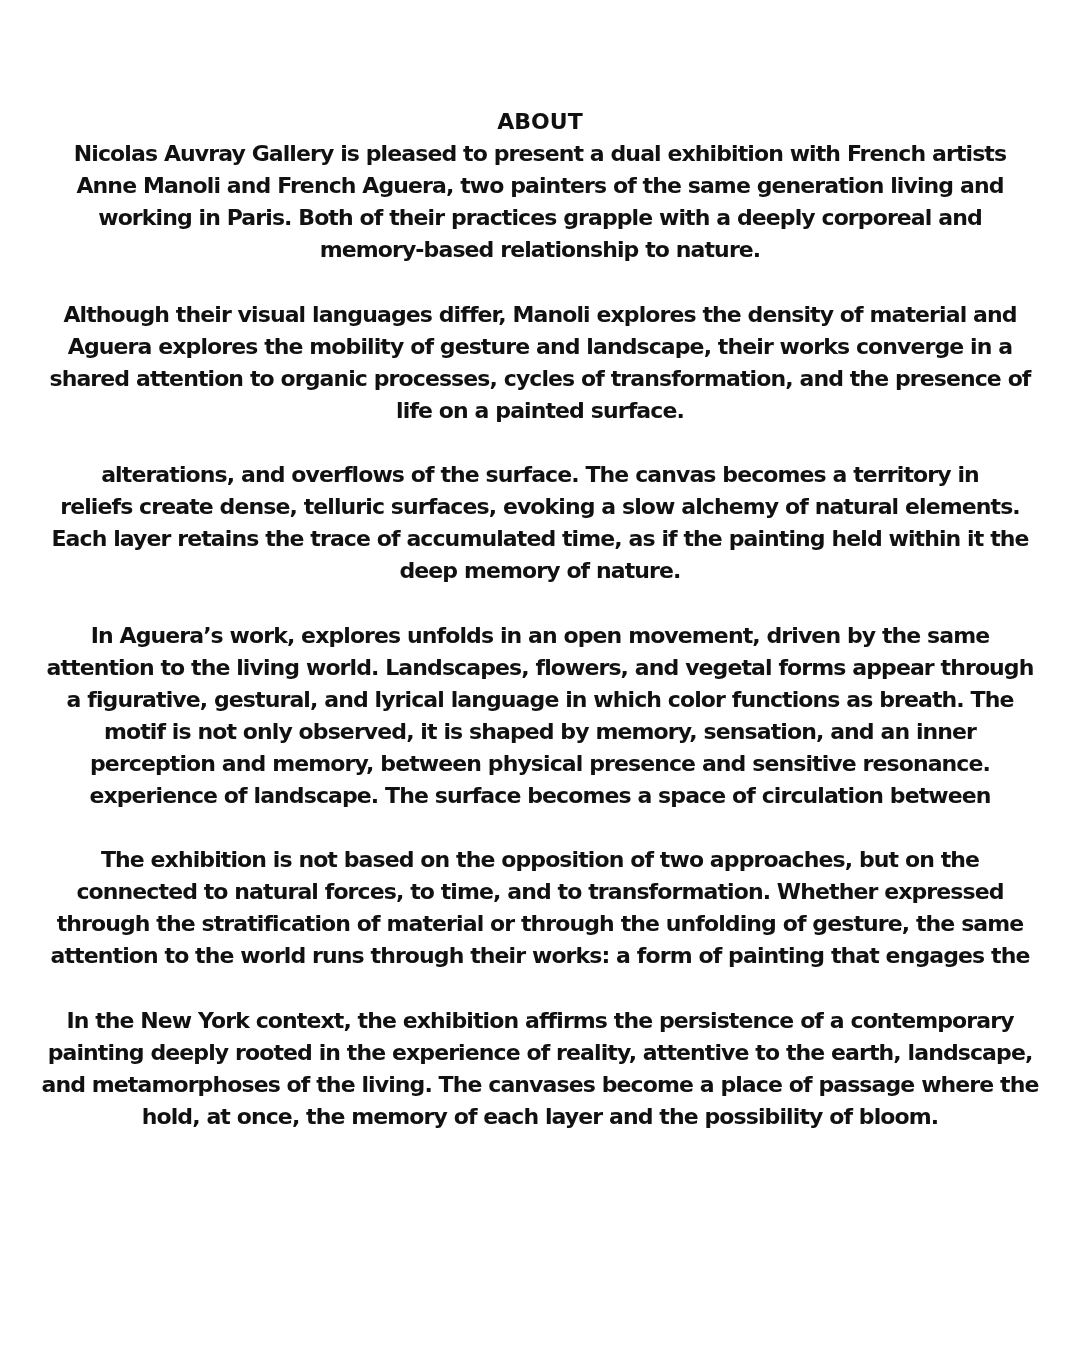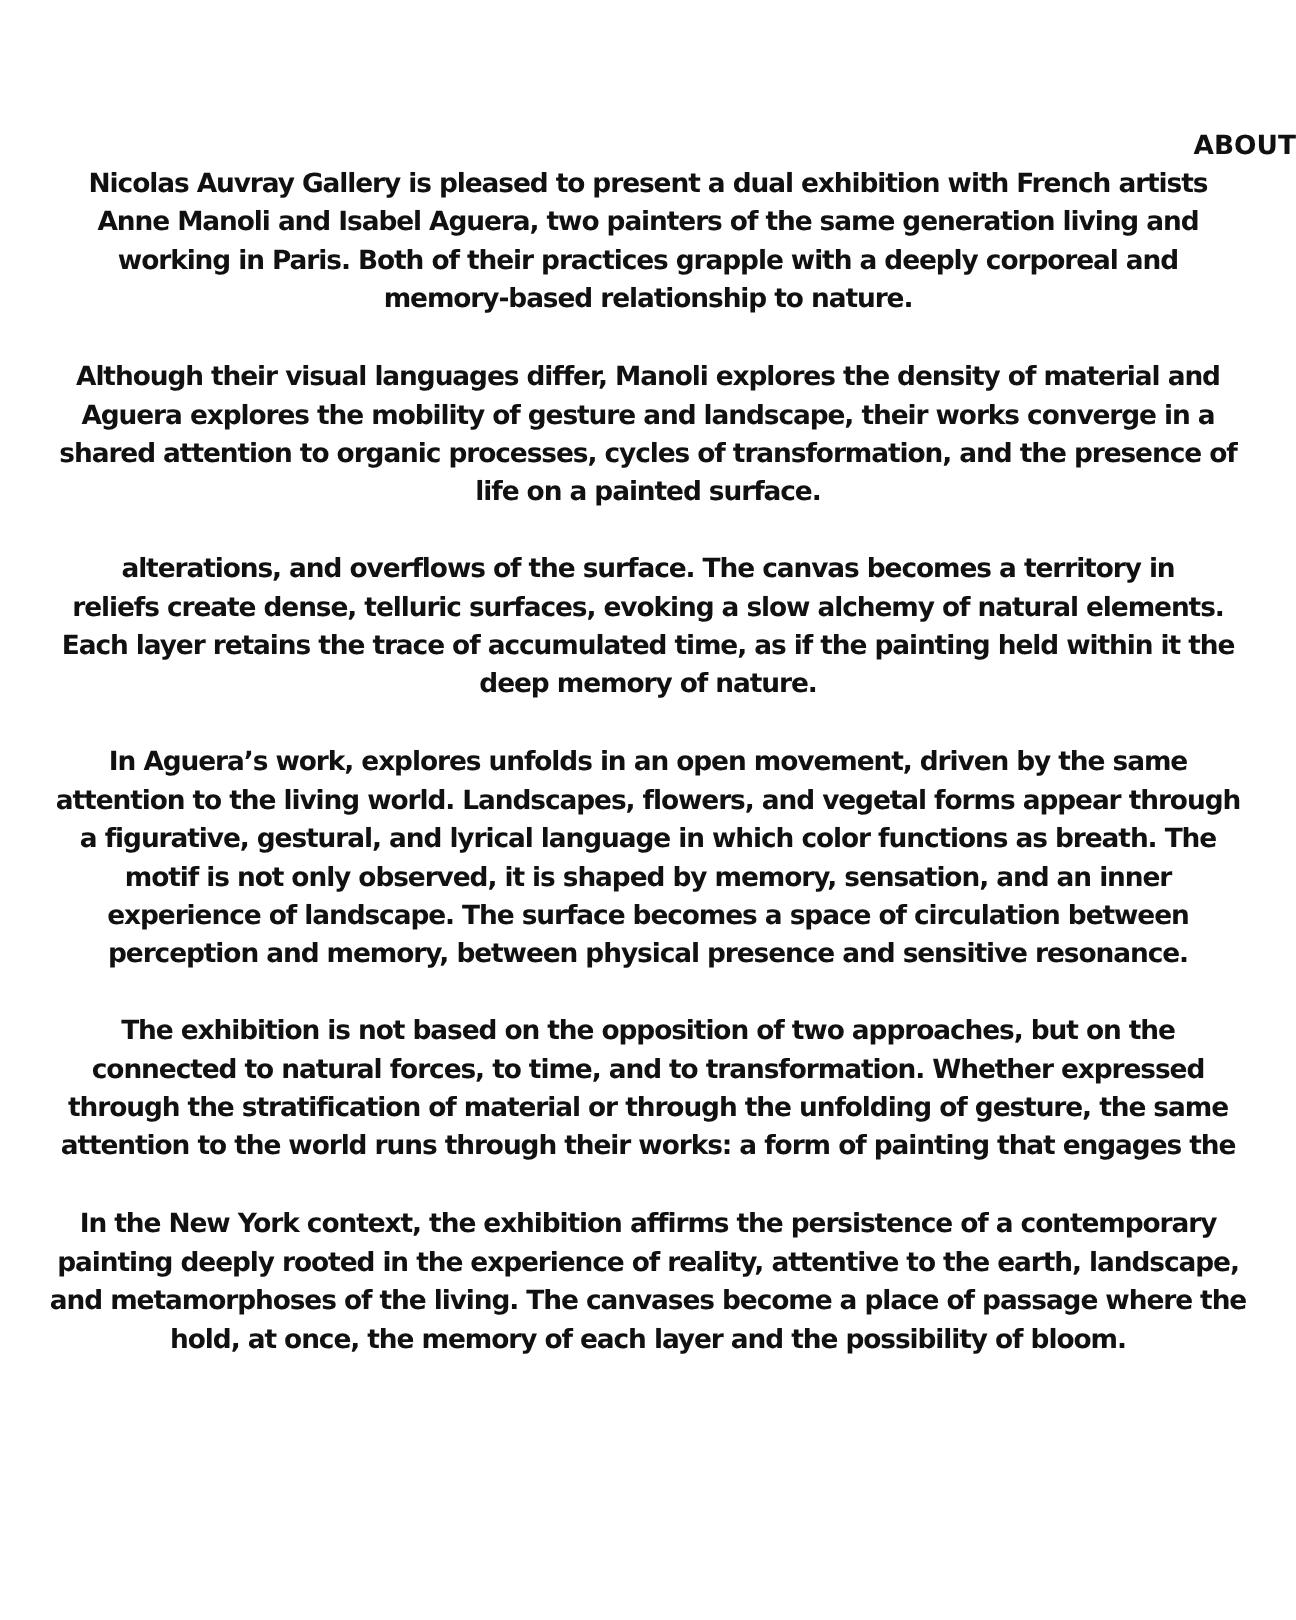--- a/index.html
+++ b/index.html
@@ -4,33 +4,33 @@
 <style>
   html, body { margin: 0; padding: 0; background: #ffffff; }
   body { width: 1080px; height: 1350px; overflow: hidden; position: relative; }
   .doc {
     position: absolute; top: 106px; left: 0; width: 1080px;
     text-align: center; color: #111111;
     font-family: "DejaVu Sans", "Liberation Sans", sans-serif;
     font-weight: bold; font-size: 22px; line-height: 32.1px;
     letter-spacing: -0.9px;
   }
-  .title { display: block; letter-spacing: 0; text-align: right; }
+  .title { display: block; letter-spacing: 0; }
   .para { margin: 0 0 32.1px 0; }
   .line { display: block; white-space: nowrap; }
 </style>
 </head>
 <body>
 
 <div class="doc">
   <span class="title">ABOUT</span>
 
   <p class="para">
     <span class="line">Nicolas Auvray Gallery is pleased to present a dual exhibition with French artists</span>
-    <span class="line">Anne Manoli and Isabel Aguera, two painters of the same generation living and</span>
+    <span class="line">Anne Manoli and French Aguera, two painters of the same generation living and</span>
     <span class="line">working in Paris. Both of their practices grapple with a deeply corporeal and</span>
     <span class="line">memory-based relationship to nature.</span>
   </p>
 
   <p class="para">
     <span class="line">Although their visual languages differ, Manoli explores the density of material and</span>
     <span class="line">Aguera explores the mobility of gesture and landscape, their works converge in a</span>
     <span class="line">shared attention to organic processes, cycles of transformation, and the presence of</span>
     <span class="line">life on a painted surface.</span>
   </p>
@@ -40,22 +40,22 @@
     <span class="line">reliefs create dense, telluric surfaces, evoking a slow alchemy of natural elements.</span>
     <span class="line">Each layer retains the trace of accumulated time, as if the painting held within it the</span>
     <span class="line">deep memory of nature.</span>
   </p>
 
   <p class="para">
     <span class="line">In Aguera’s work, explores unfolds in an open movement, driven by the same</span>
     <span class="line">attention to the living world. Landscapes, flowers, and vegetal forms appear through</span>
     <span class="line">a figurative, gestural, and lyrical language in which color functions as breath. The</span>
     <span class="line">motif is not only observed, it is shaped by memory, sensation, and an inner</span>
+    <span class="line">perception and memory, between physical presence and sensitive resonance.</span>
     <span class="line">experience of landscape. The surface becomes a space of circulation between</span>
-    <span class="line">perception and memory, between physical presence and sensitive resonance.</span>
   </p>
 
   <p class="para">
     <span class="line">The exhibition is not based on the opposition of two approaches, but on the</span>
     <span class="line">connected to natural forces, to time, and to transformation. Whether expressed</span>
     <span class="line">through the stratification of material or through the unfolding of gesture, the same</span>
     <span class="line">attention to the world runs through their works: a form of painting that engages the</span>
   </p>
 
   <p class="para">

